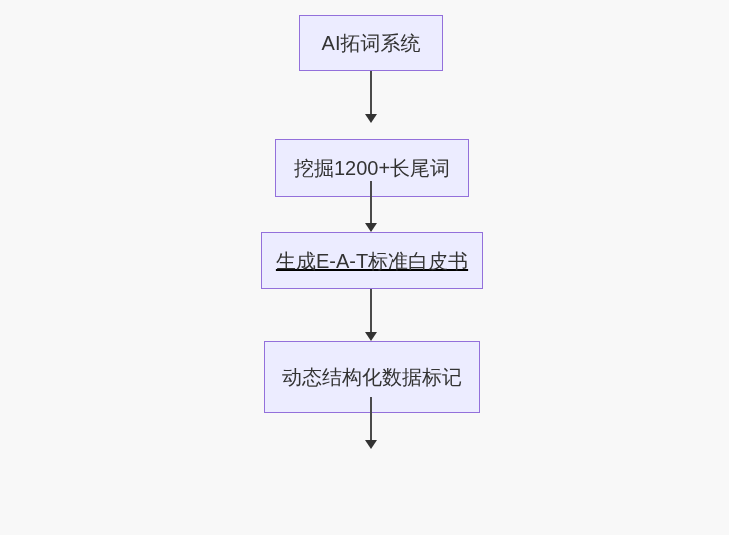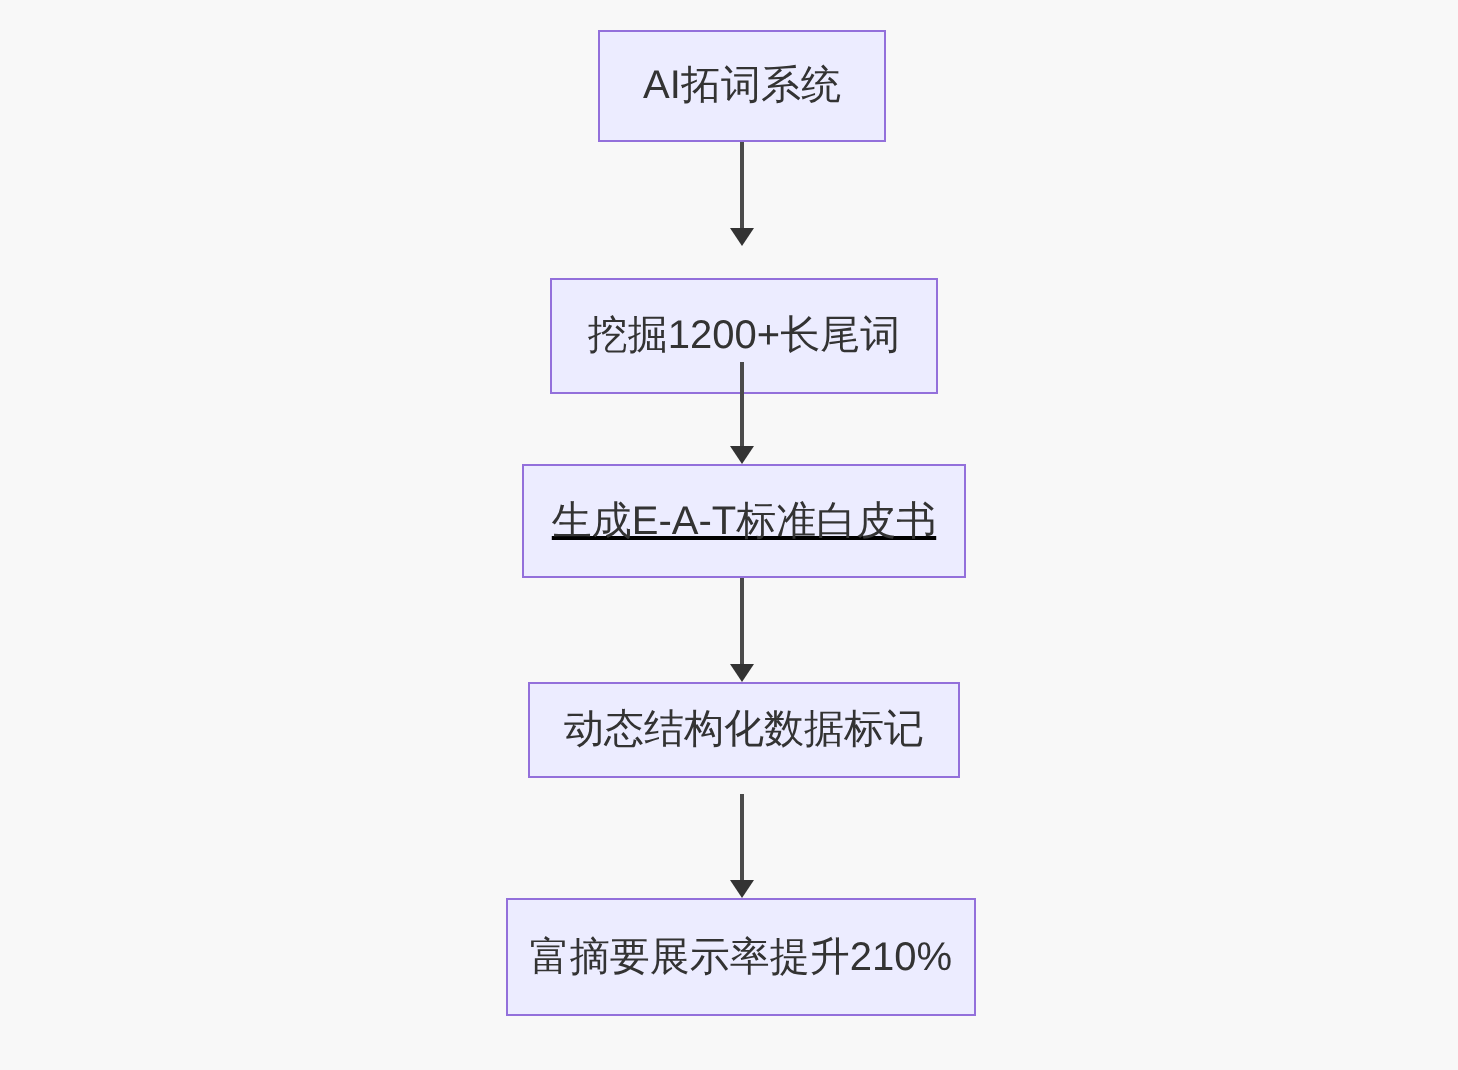--- a/index.html
+++ b/index.html
@@ -37,21 +37,21 @@
   .node-label {
     color: var(--text);
     font-size: 20px;
     line-height: 1.2;
     white-space: nowrap;
     text-align: center;
   }
   .node-1 { left: 299px; top: 15px;  width: 144px; height: 56px; }
   .node-2 { left: 275px; top: 123px; width: 194px; height: 58px; margin-top: 16px; }
   .node-3 { left: 261px; top: 232px; width: 222px; height: 57px; text-decoration: underline; }
-  .node-4 { left: 264px; top: 341px; width: 216px; height: 48px; }
+  .node-4 { left: 264px; top: 341px; width: 216px; height: 72px; }
   .node-5 { left: 253px; top: 449px; width: 235px; height: 59px; }
 
   .edge-line {
     position: absolute;
     left: 370px;
     width: 2px;
     background: var(--edge);
   }
   .edge-head {
     position: absolute;
@@ -105,17 +105,14 @@
 
   <div class="node node-4">
     <span class="node-label">动态结构化数据标记</span>
   </div>
 
   <div class="edge edge-4">
     <div class="edge-line"></div>
     <div class="edge-head"></div>
   </div>
 
-  <div class="node node-5">
-    <span class="node-label">富摘要展示率提升210%</span>
-  </div>
 
 </div>
 
 </body></html>

